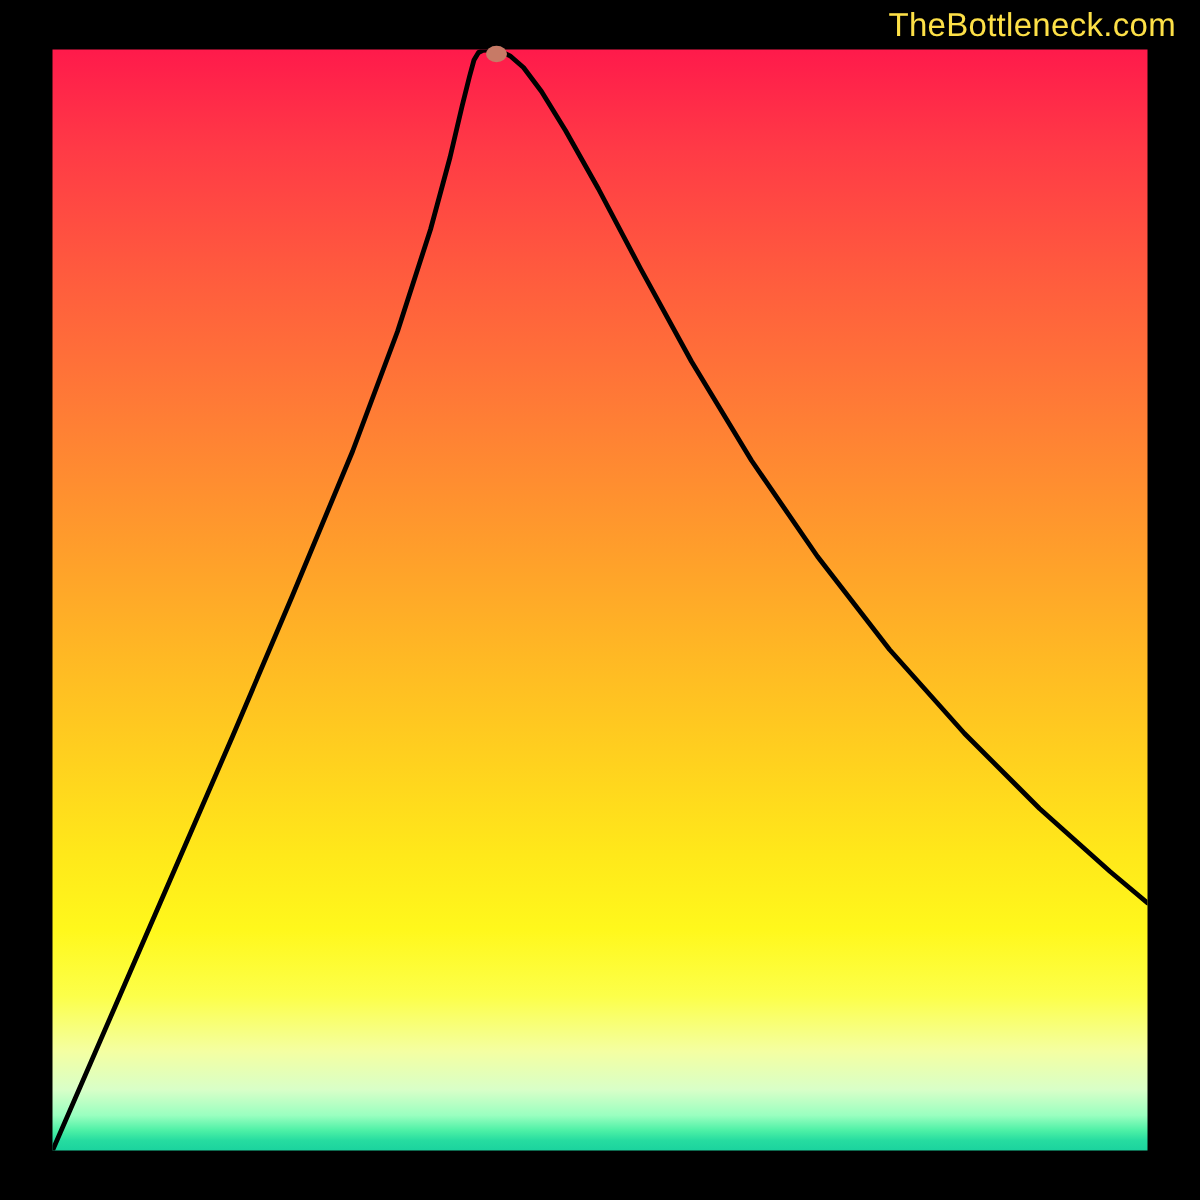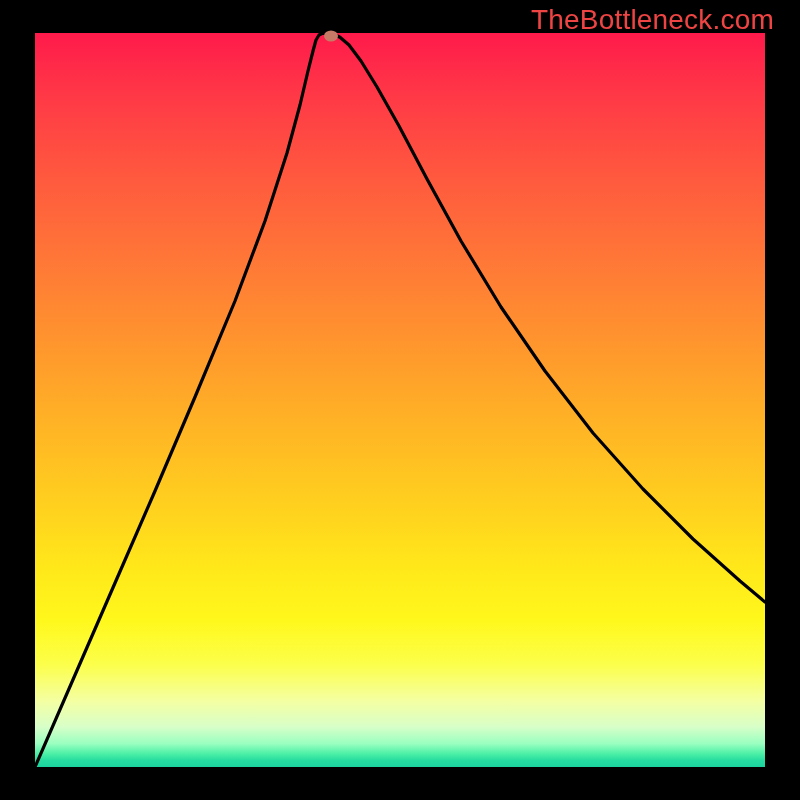--- a/index.html
+++ b/index.html
@@ -13,23 +13,23 @@
   }
   .stage {
     position: relative;
     width: 800px;
     height: 800px;
     background: #000;
   }
   .watermark {
     position: absolute;
     top: 4px;
-    right: 26px;
-    color: #ef4444;
-    font-size: 28px;
+    right: 16px;
+    color: #fde047;
+    font-size: 22px;
     letter-spacing: 0.2px;
     font-weight: 500;
     z-index: 5;
   }
   .plot-area {
     position: absolute;
     left: 35px;
     top: 33px;
     width: 730px;
     height: 734px;

